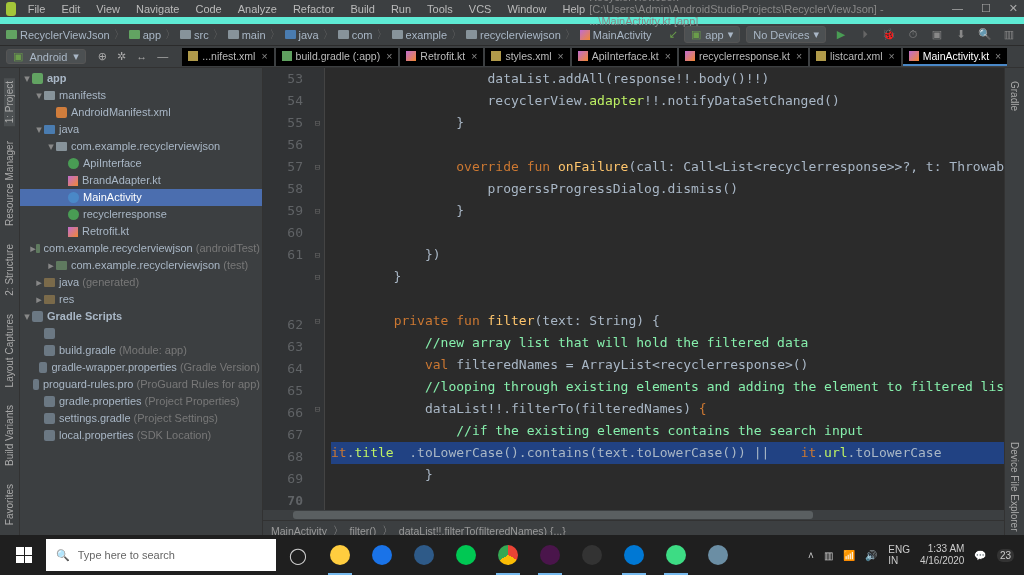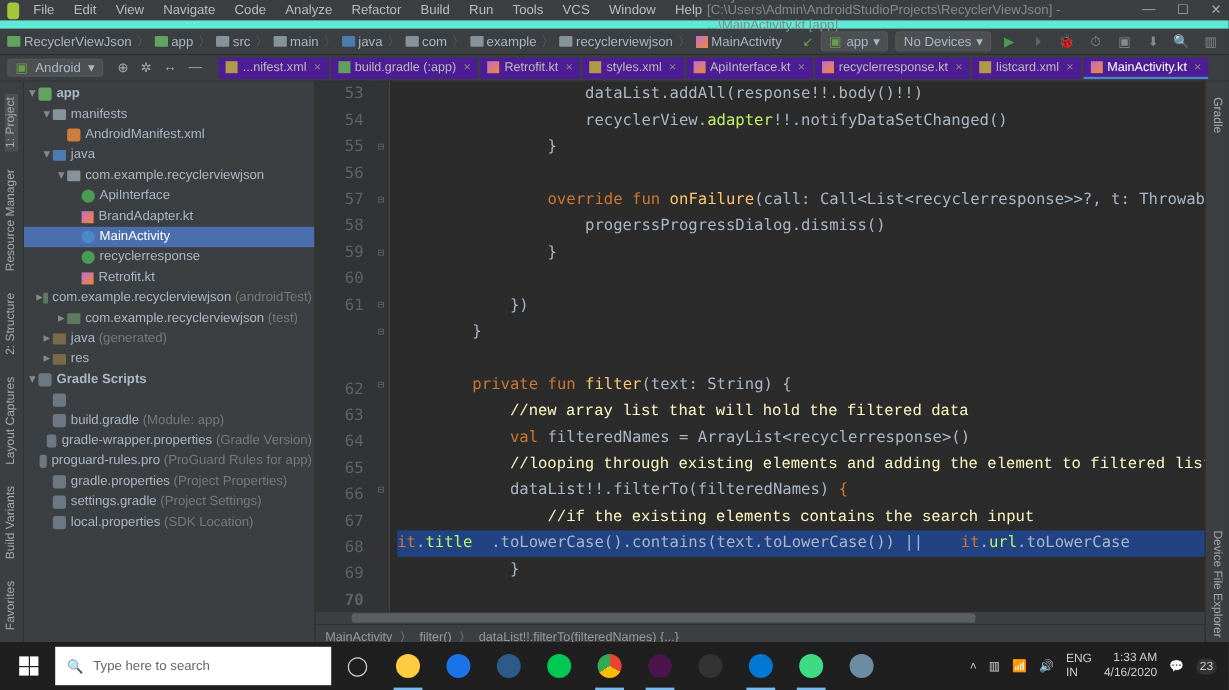--- a/index.html
+++ b/index.html
@@ -18,21 +18,21 @@
 .folder-ic.blue { background: #4a7cb0; }
 .kotlin-ic { width: 10px; height: 10px; background: linear-gradient(135deg, #c06dd0, #f18833); display: inline-block; }
 .right-tools { margin-left: auto; display: flex; align-items: center; gap: 6px; }
 .combo { background: #4c5052; border: 1px solid #555; border-radius: 3px; padding: 1px 6px; display: flex; align-items: center; gap: 4px; }
 .tool-btn { width: 18px; height: 18px; display: inline-flex; align-items: center; justify-content: center; }
 .run-ic { color: #499c54; }
 .toolbar-row { height: 22px; background: #3c3f41; display: flex; align-items: center; padding: 0 6px; border-bottom: 1px solid #323232; }
 .combo-left { background: #4c5052; border: 1px solid #555; padding: 0 6px; display: flex; align-items: center; gap: 6px; border-radius: 3px; }
 .toolbar-icons { display: flex; gap: 10px; margin-left: 12px; color: #aaa; }
 .editor-tabs { display: flex; margin-left: 14px; gap: 2px; overflow: hidden; }
-.editor-tab { background: #4c1d95; padding: 2px 6px; display: flex; align-items: center; gap: 4px; font-size: 10.5px; color: #bbb; border-bottom: 2px solid transparent; white-space: nowrap; }
+.editor-tab { background: #000000; padding: 2px 6px; display: flex; align-items: center; gap: 4px; font-size: 10.5px; color: #bbb; border-bottom: 2px solid transparent; white-space: nowrap; }
 .editor-tab.active { border-bottom: 2px solid #4a88c7; color: #fff; }
 .tab-x { color: #888; margin-left: 2px; }
 .main-layout { display: flex; height: 472px; }
 .left-strip { width: 20px; background: #3c3f41; border-right: 1px solid #323232; display: flex; flex-direction: column; align-items: center; padding-top: 4px; }
 .strip-label { writing-mode: vertical-rl; transform: rotate(180deg); font-size: 10px; color: #aaa; margin: 6px 0; padding: 3px 0; cursor: default; }
 .project-panel { width: 243px; background: #3c3f41; border-right: 1px solid #323232; display: flex; flex-direction: column; overflow: hidden; }
 .tree { padding: 2px 0; font-size: 11px; line-height: 17px; }
 .tree-row { display: flex; align-items: center; padding: 0 2px; height: 17px; white-space: nowrap; }
 .tree-row.selected { background: #4b6eaf; color: #fff; }
 .tw { display: inline-block; width: 10px; text-align: center; color: #888; }
@@ -49,21 +49,21 @@
 .ic-gear { width: 11px; height: 11px; display: inline-block; background: #6b7883; border-radius: 2px; }
 .editor-area { flex: 1; display: flex; flex-direction: column; background: #2b2b2b; overflow: hidden; position: relative; }
 .code-scroll { flex: 1; overflow: hidden; display: flex; font-family: "Consolas", monospace; font-size: 13px; line-height: 22px; }
 .gutter { width: 48px; background: #313335; text-align: right; padding-right: 8px; color: #606366; }
 .fold-gutter { width: 14px; background: #313335; border-right: 1px solid #444; }
 .fold-mark { height: 22px; display: flex; align-items: center; justify-content: center; color: #666; font-size: 9px; }
 .code-lines { flex: 1; padding-left: 6px; white-space: pre; overflow: hidden; }
 .code-line { height: 22px; }
 .code-line.cursor-line { background: #214283; display: flex; }
 .kw { color: #cc7832; }
-.cmt { color: #fef9c3; font-family: Liberation Mono, monospace; }
+.cmt { color: #86efac; }
 .fn { color: #ffc66d; }
 .prop { color: #bef264; }
 .breadcrumb-bar { height: 20px; background: #3c3f41; border-top: 1px solid #323232; display: flex; align-items: center; padding: 0 8px; font-size: 10.5px; color: #999; gap: 6px; }
 .bc-chip { display: flex; align-items: center; gap: 3px; }
 .bottom-panel { height: 21px; background: #3c3f41; border-top: 1px solid #323232; display: flex; align-items: center; padding: 0 6px; font-size: 10.5px; color: #aaa; }
 .bottom-panel .btab { margin-right: 14px; display: flex; align-items: center; gap: 3px; }
 .bottom-panel .right { margin-left: auto; display: flex; align-items: center; gap: 3px; }
 .status-bar { height: 20px; background: #3c3f41; border-top: 1px solid #2b2b2b; display: flex; align-items: center; padding: 0 8px; font-size: 10.5px; color: #999; }
 .status-bar .right { margin-left: auto; display: flex; gap: 10px; align-items: center; }
 .taskbar { height: 40px; background: #1f1f1f; display: flex; align-items: center; padding: 0 4px; gap: 2px; position: absolute; bottom: 0; left: 0; right: 0; }

